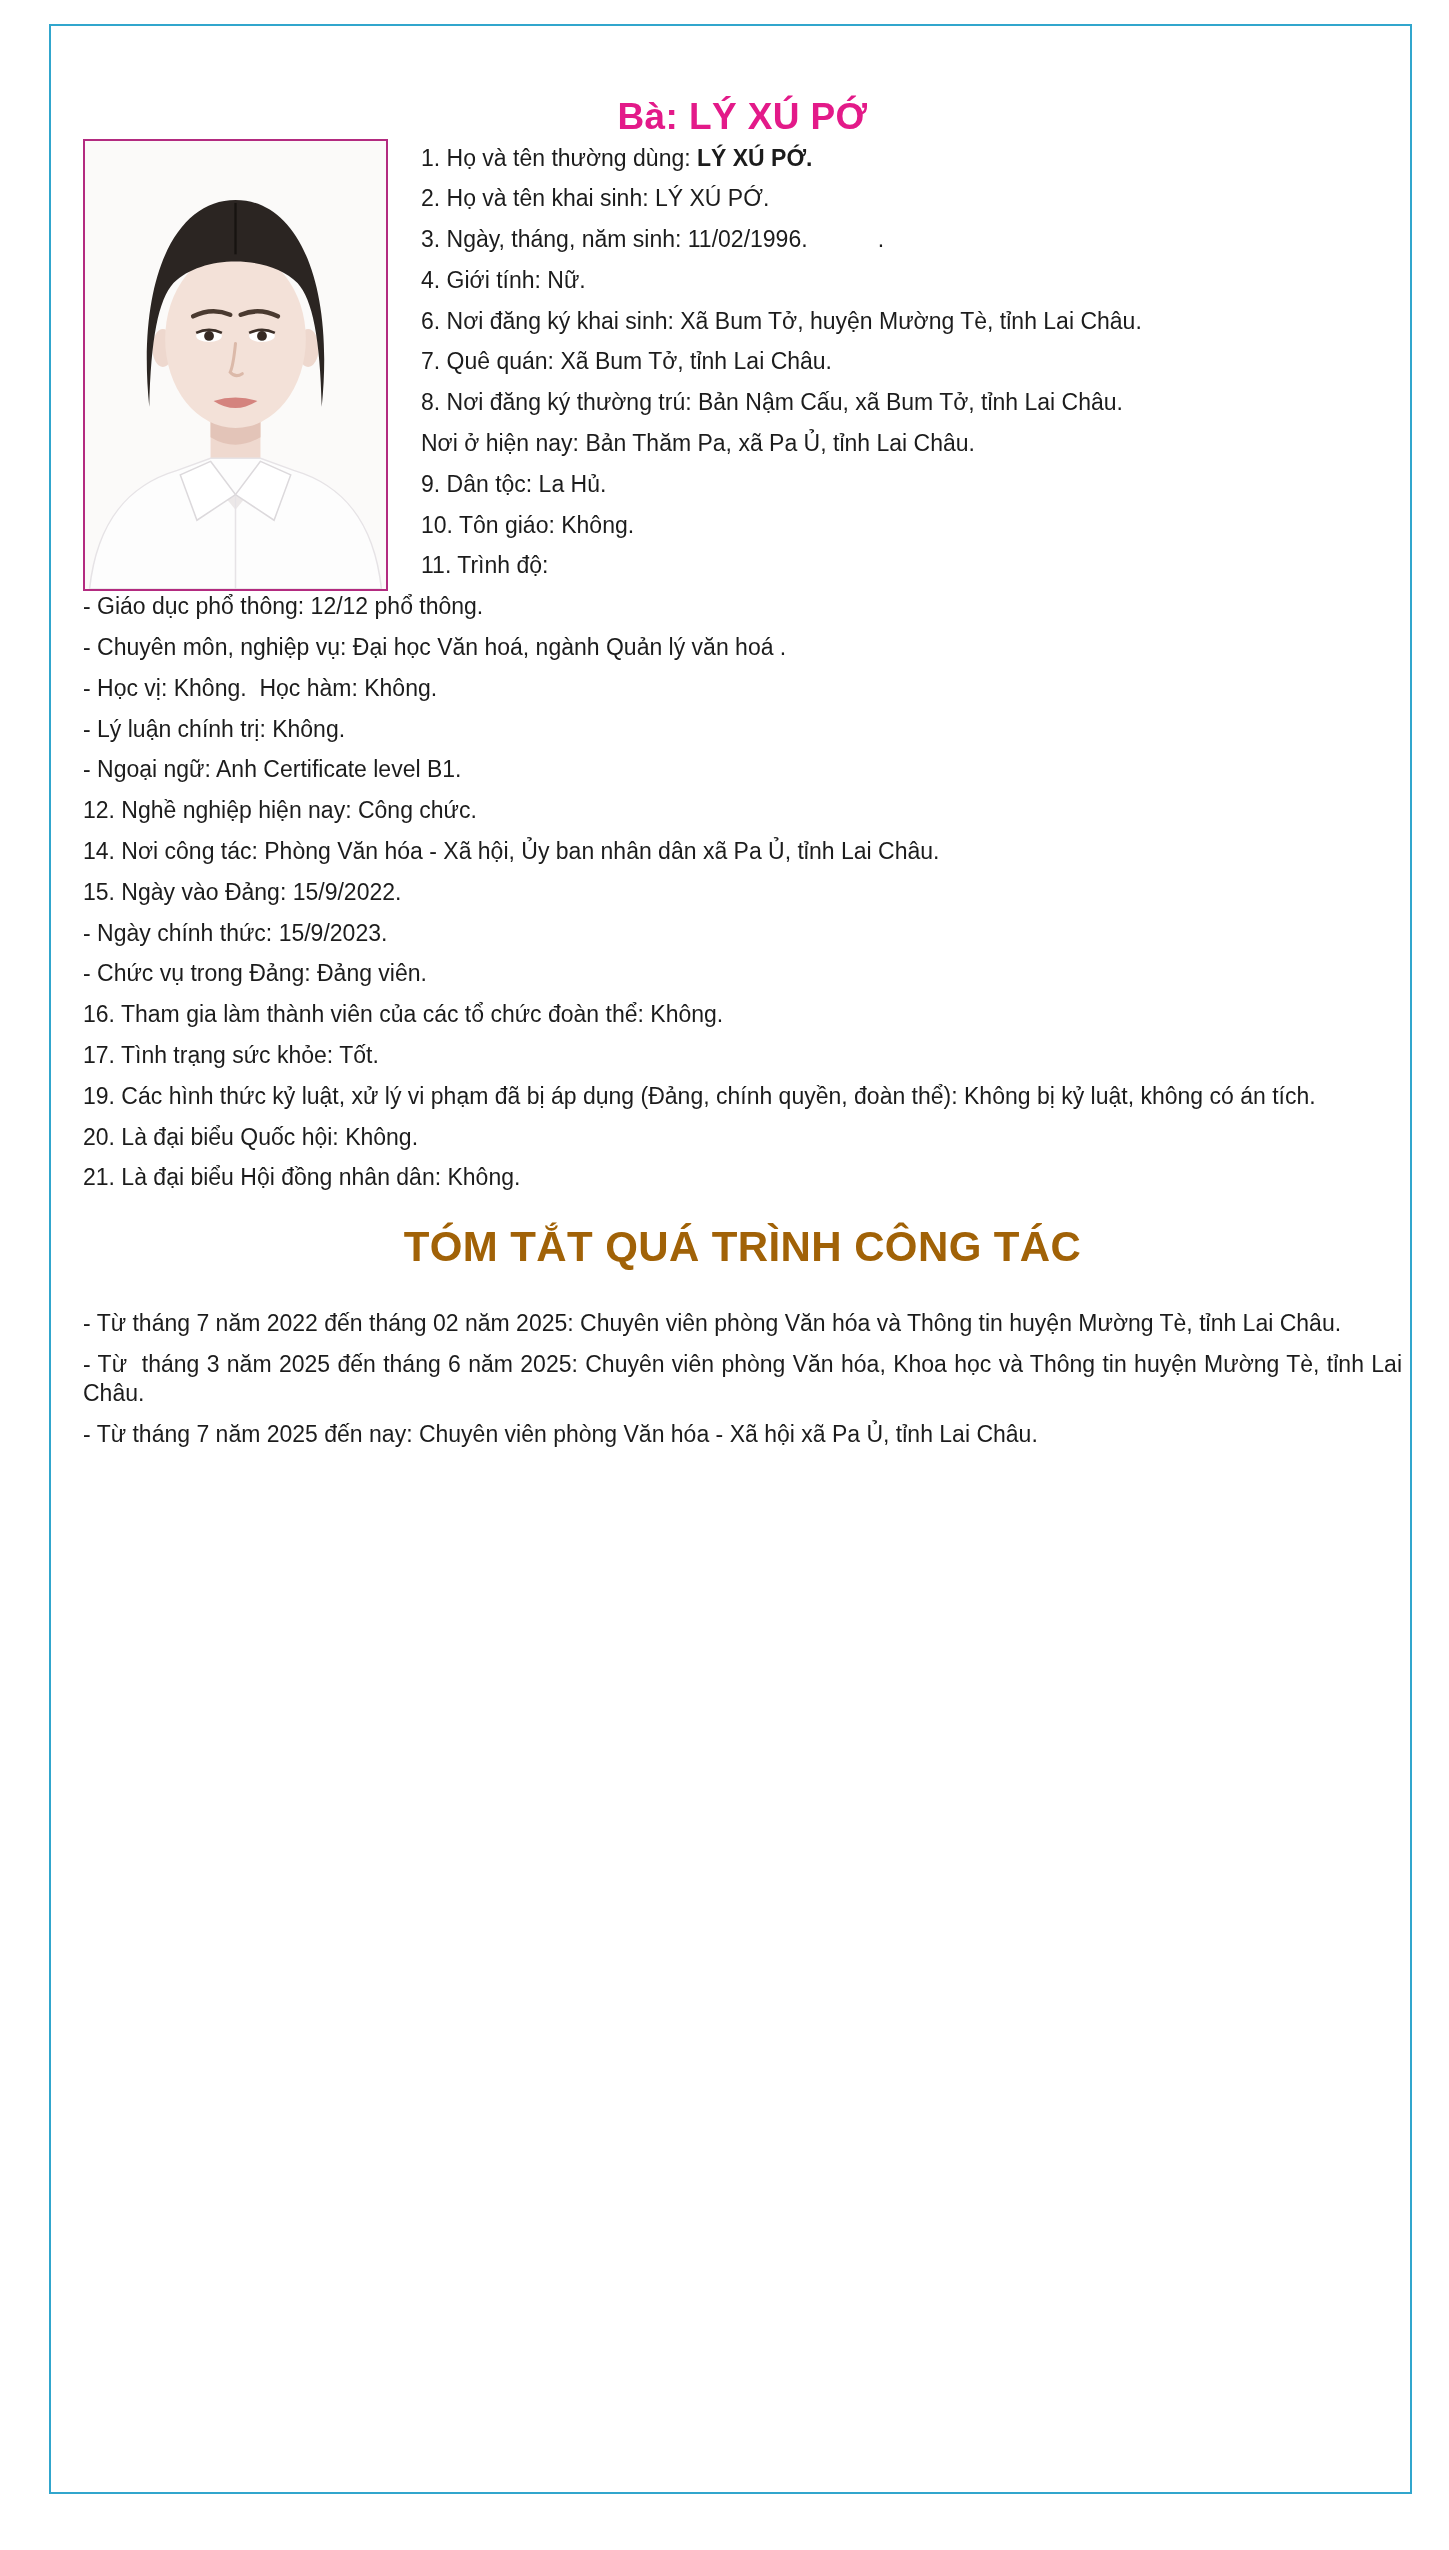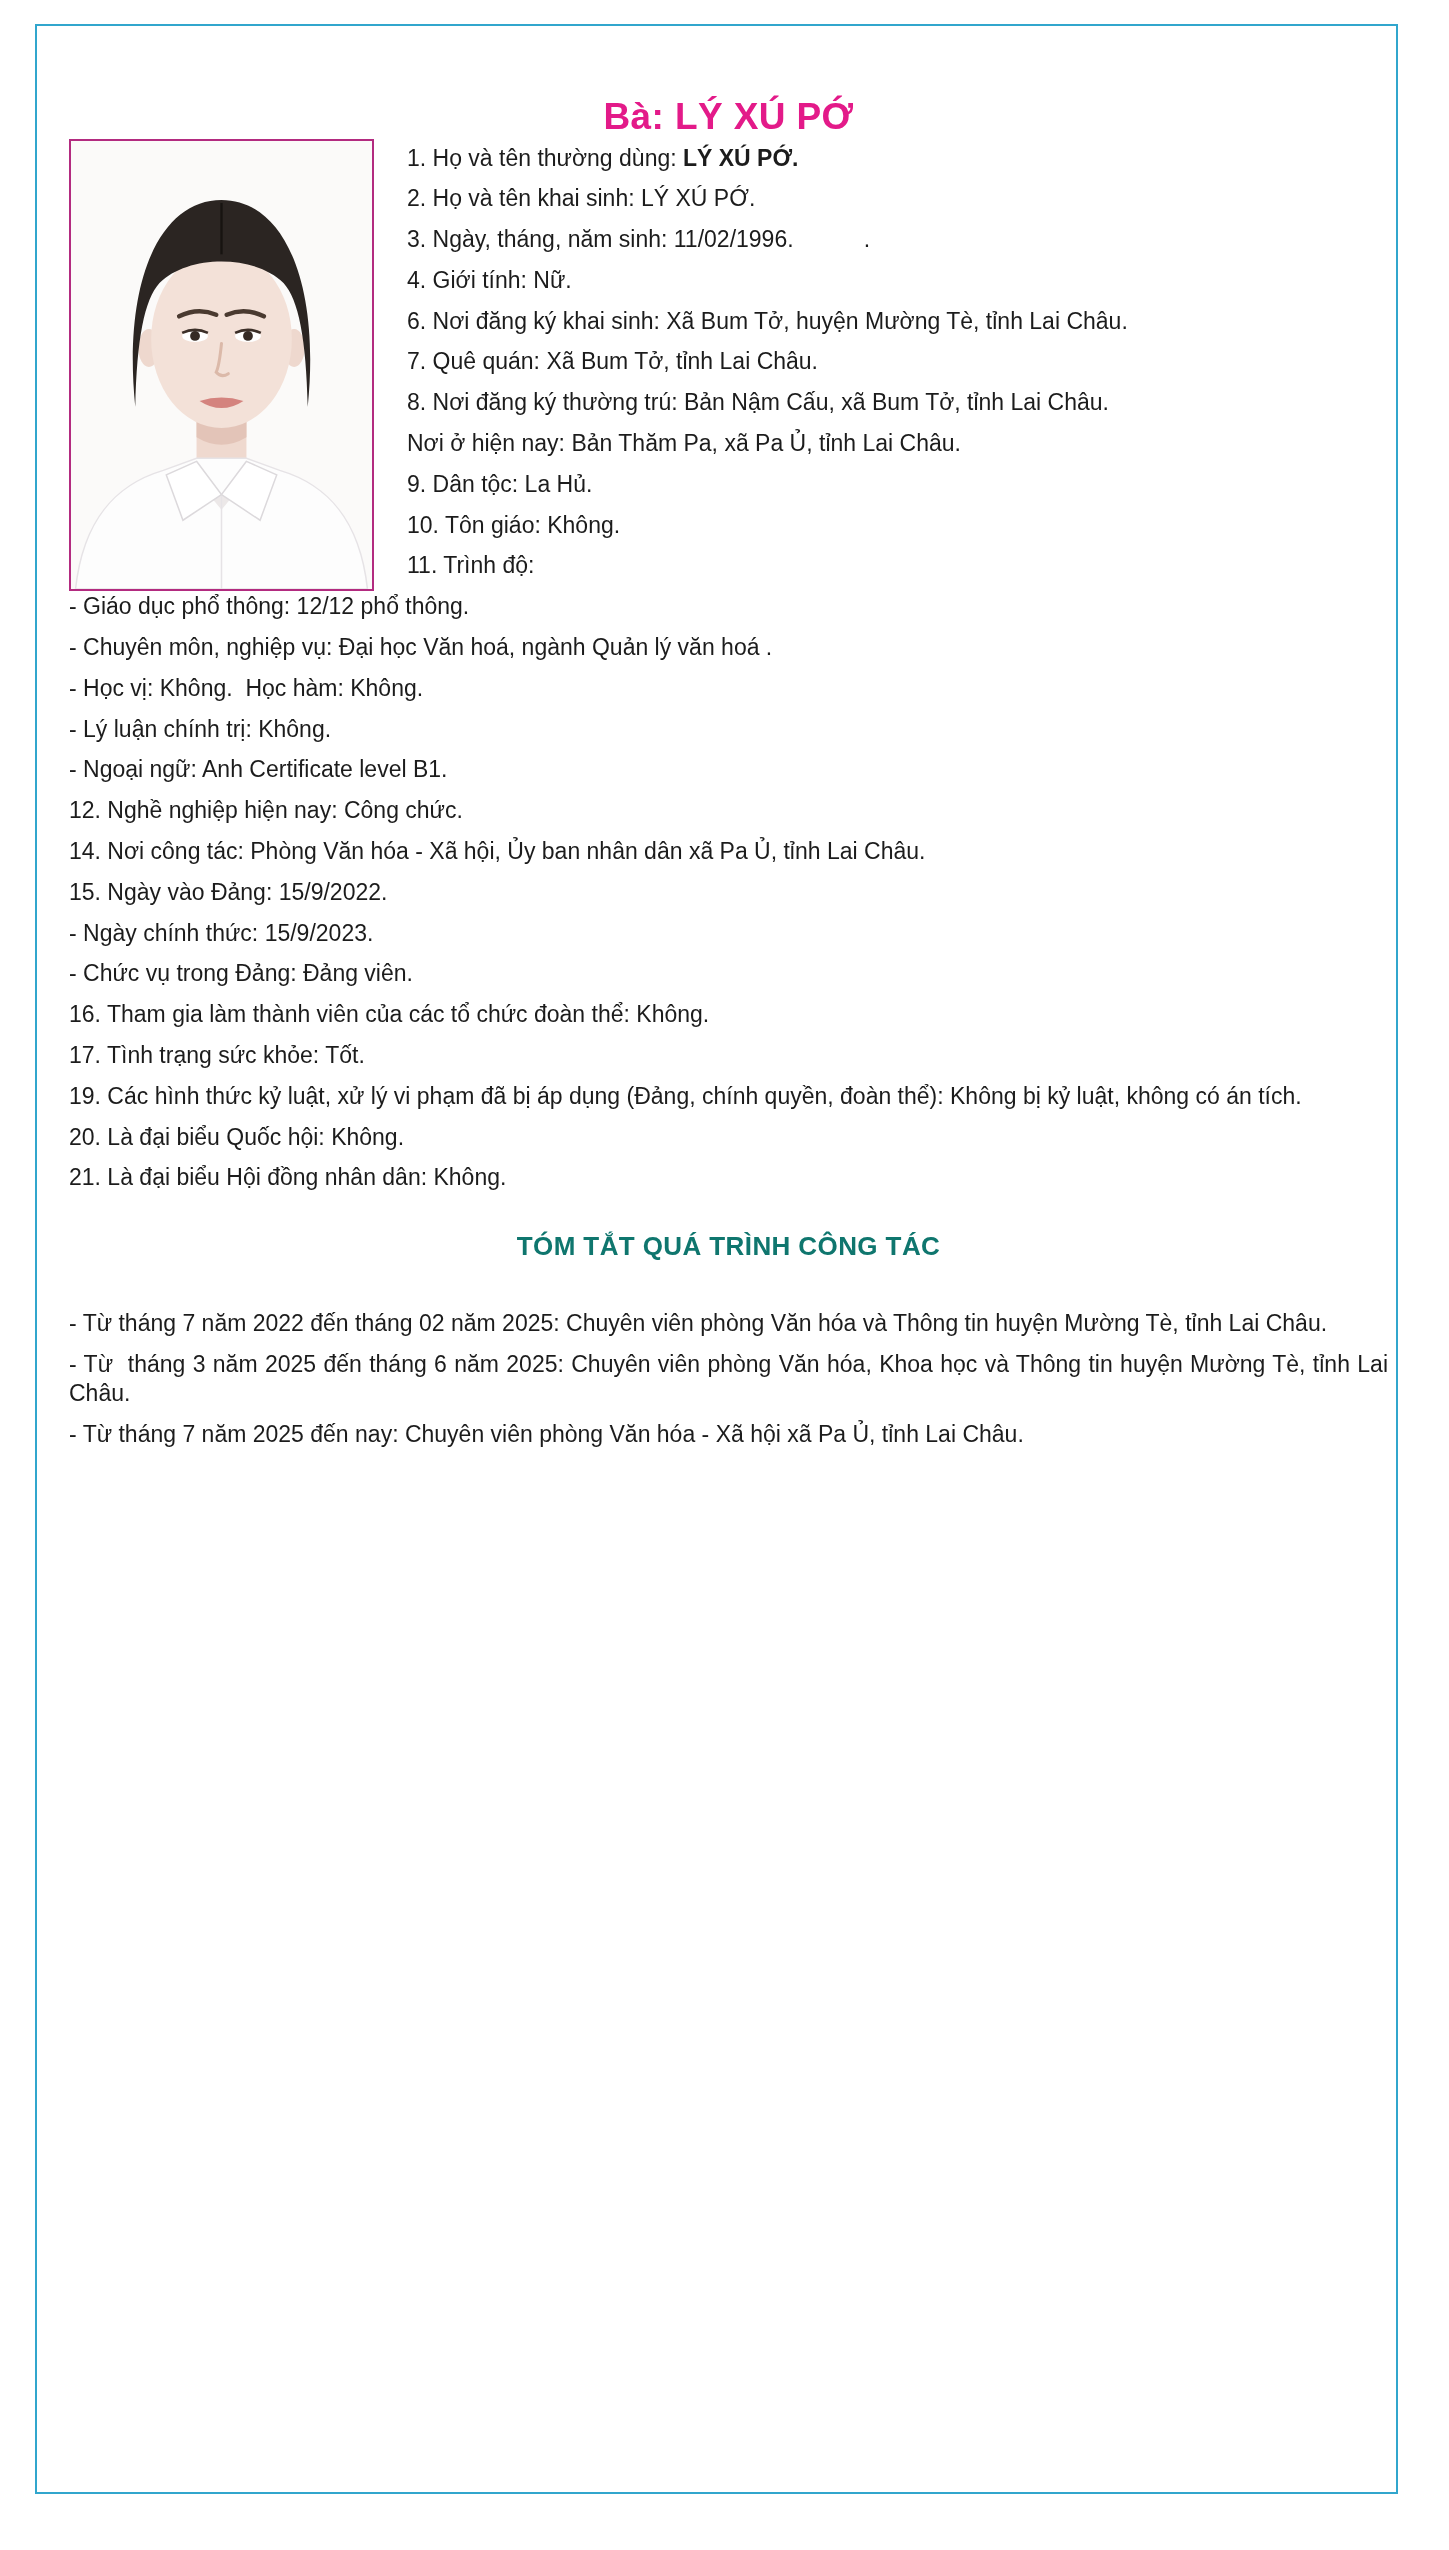--- a/index.html
+++ b/index.html
@@ -11,21 +11,21 @@
   }
   .page {
     position: relative;
     width: 1450px;
     height: 2550px;
     background: #ffffff;
     overflow: hidden;
   }
   .frame {
     position: absolute;
-    left: 35px;
+    left: 49px;
     top: 24px;
     width: 1363px;
     height: 2470px;
     border: 2.3px solid var(--page_border, #31a6cd);
     box-sizing: border-box;
     background: #ffffff;
   }
   .inner {
     position: absolute;
     left: 32px;
@@ -59,25 +59,25 @@
   .photo svg { display: block; width: 301px; height: 448px; }
   p {
     margin: 0 0 11.3px 0;
     font-size: 23px;
     line-height: 29.5px;
     text-align: justify;
   }
   .numbered p:first-child { padding-top: 4.5px; }
   .heading {
     margin: 30px 0 39px 0;
-    font-size: 26px;
+    font-size: 42px;
     line-height: 47px;
     font-weight: bold;
     text-align: center;
-    color: #0f766e;
+    color: #a16207;
     letter-spacing: 0.4px;
   }
   b { font-weight: bold; }
 </style>
 </head>
 <body>
 
 <div class="page">
   <div class="frame">
     <div class="inner">

